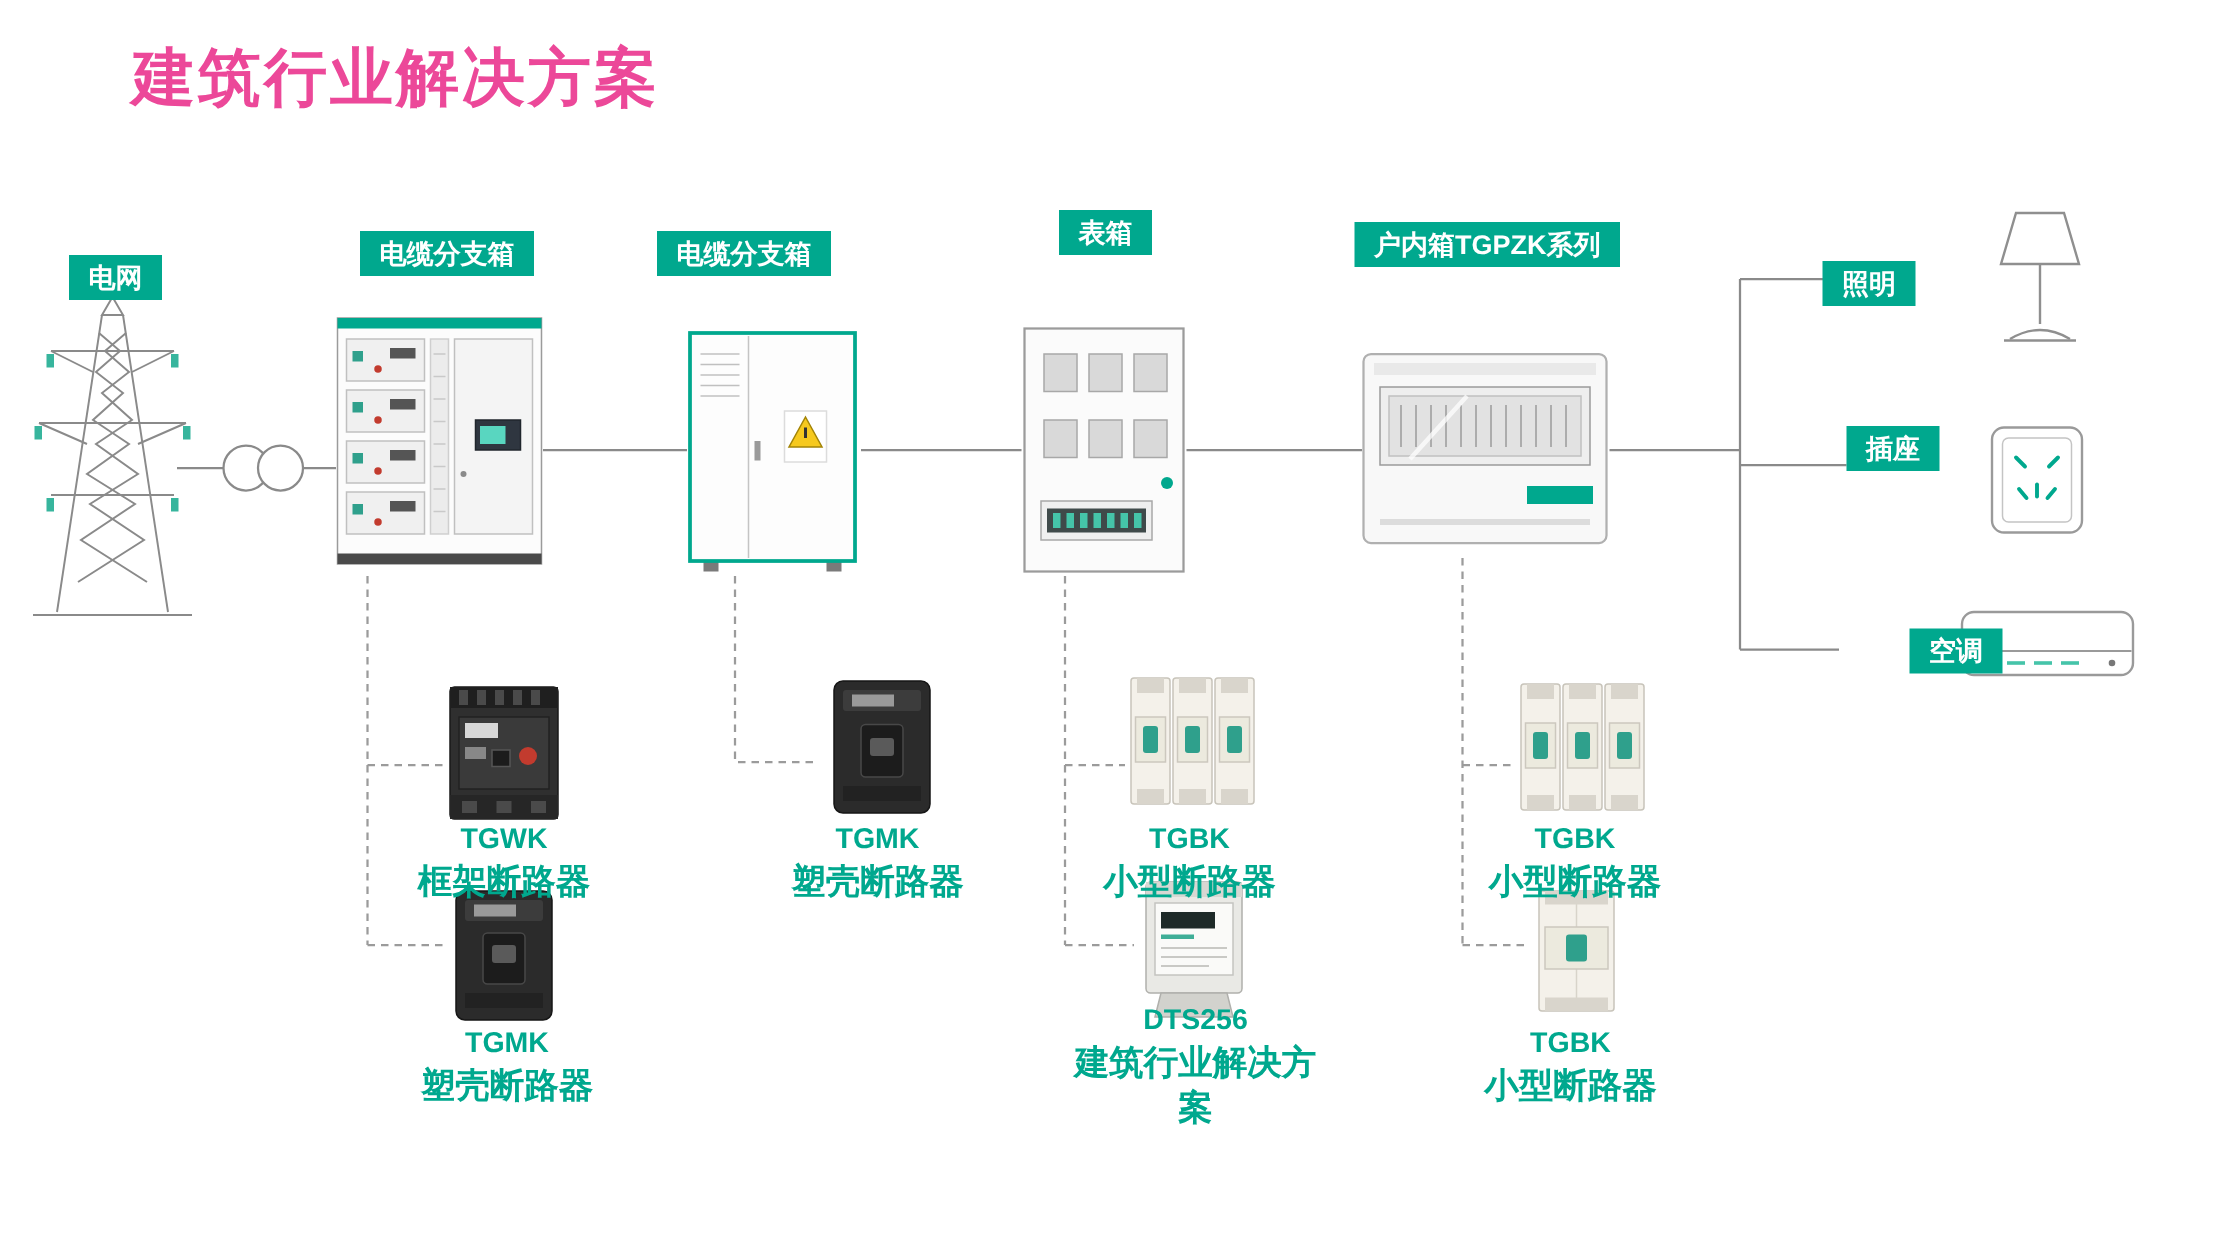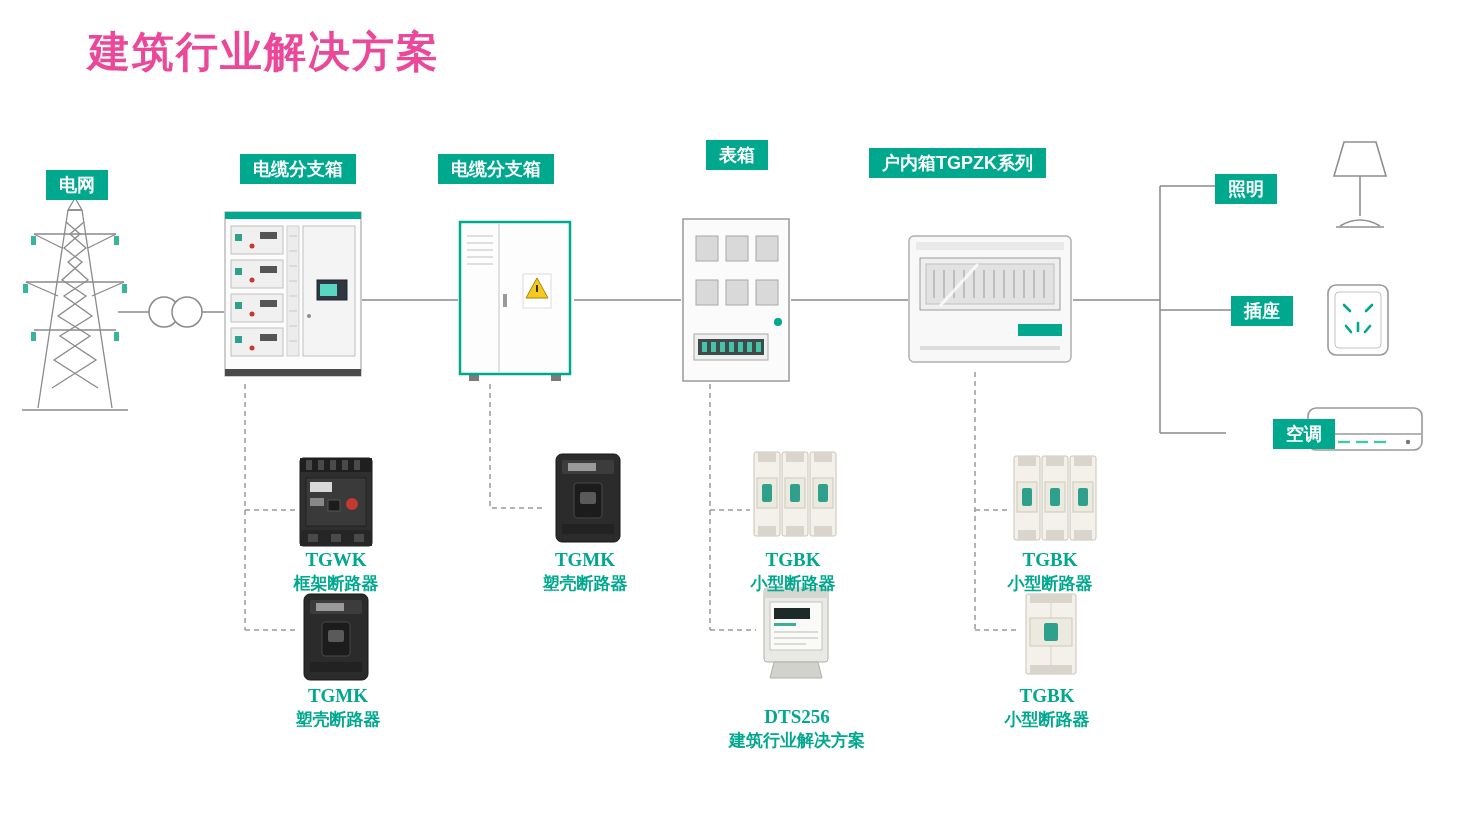--- a/index.html
+++ b/index.html
@@ -1,23 +1,23 @@
 <!DOCTYPE html>
 <html><head>
 <meta charset="utf-8">
 <style>
   html,body{margin:0;padding:0;background:#fff;}
   body{font-family:"Liberation Sans","DejaVu Sans",sans-serif;}
   .canvas{position:relative;width:1478px;height:831px;background:#fff;overflow:hidden;}
   .abs{position:absolute;}
   .title{position:absolute;left:88px;top:24px;margin:0;font-size:42px;font-weight:bold;color:#ec4899;letter-spacing:2px;text-align:center;}
   .tag{position:absolute;background:#00A88E;color:#fff;font-weight:bold;font-size:18px;line-height:1;padding:6px 13px;white-space:nowrap;}
-  .caption{position:absolute;width:180px;text-align:center;color:#00A88E;font-weight:bold;line-height:1.3;font-family:Liberation Serif, serif;}
+  .caption{position:absolute;width:180px;text-align:center;color:#00A88E;font-weight:bold;line-height:1.3;}
   .caption .model{font-size:19px;}
-  .caption .name{font-size:17px;}
+  .caption .name{font-size:23px;}
   svg{display:block;}
 </style>
 </head>
 <body>
 
 <div class="canvas">
 
   <h1 class="title">建筑行业解决方案</h1>
 
   <svg class="abs" style="left:0;top:0" width="1478" height="831">
@@ -314,42 +314,42 @@
     <rect x="6" y="4" width="42" height="9" fill="#d9d5cc"></rect>
     <rect x="6" y="75" width="42" height="9" fill="#d9d5cc"></rect>
     <rect x="6" y="28" width="42" height="28" fill="#eceade" stroke="#ccc8be"></rect>
     <rect x="20" y="33" width="14" height="18" rx="2" fill="#2fa08c"></rect>
   </svg>
 
   <div class="tag" style="left:46px;top:170px">电网</div>
   <div class="tag" style="left:240px;top:154px">电缆分支箱</div>
   <div class="tag" style="left:438px;top:154px">电缆分支箱</div>
   <div class="tag" style="left:706px;top:140px">表箱</div>
-  <div class="tag" style="left:869px;top:148px">户内箱TGPZK系列</div>
+  <div class="tag" style="left:903px;top:148px">户内箱TGPZK系列</div>
   <div class="tag" style="left:1215px;top:174px">照明</div>
-  <div class="tag" style="left:1231px;top:296px">插座</div>
+  <div class="tag" style="left:1231px;top:284px">插座</div>
   <div class="tag" style="left:1273px;top:419px">空调</div>
 
   <div class="caption" style="left:246px;top:548px">
     <div class="model">TGWK</div>
     <div class="name">框架断路器</div>
   </div>
   <div class="caption" style="left:248px;top:684px">
     <div class="model">TGMK</div>
     <div class="name">塑壳断路器</div>
   </div>
   <div class="caption" style="left:495px;top:548px">
     <div class="model">TGMK</div>
     <div class="name">塑壳断路器</div>
   </div>
   <div class="caption" style="left:703px;top:548px">
     <div class="model">TGBK</div>
     <div class="name">小型断路器</div>
   </div>
-  <div class="caption" style="left:707px;top:705px">
+  <div class="caption" style="left:707px;top:669px">
     <div class="model">DTS256</div>
     <div class="name">建筑行业解决方案</div>
   </div>
   <div class="caption" style="left:960px;top:548px">
     <div class="model">TGBK</div>
     <div class="name">小型断路器</div>
   </div>
   <div class="caption" style="left:957px;top:684px">
     <div class="model">TGBK</div>
     <div class="name">小型断路器</div>

